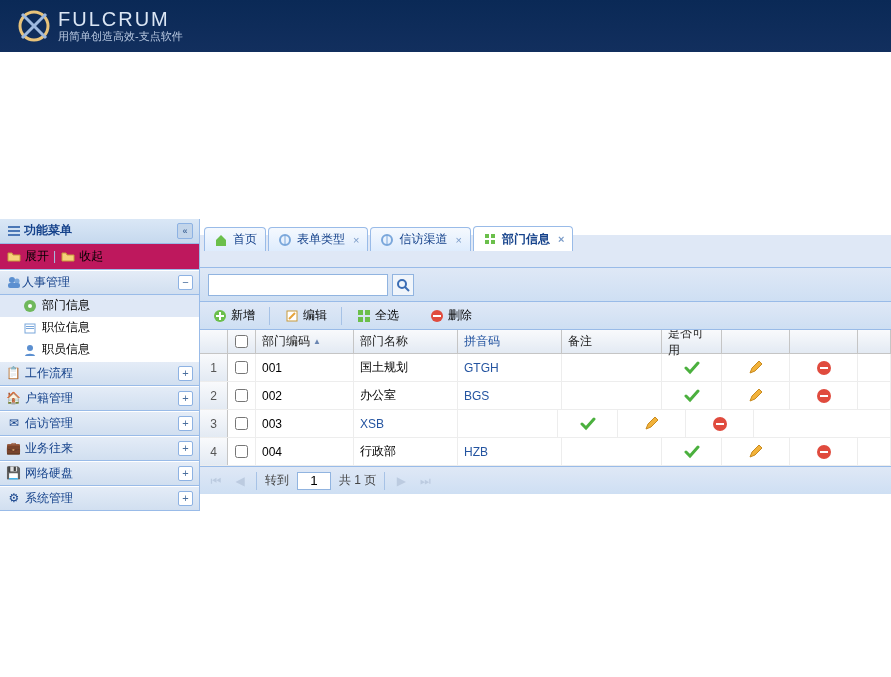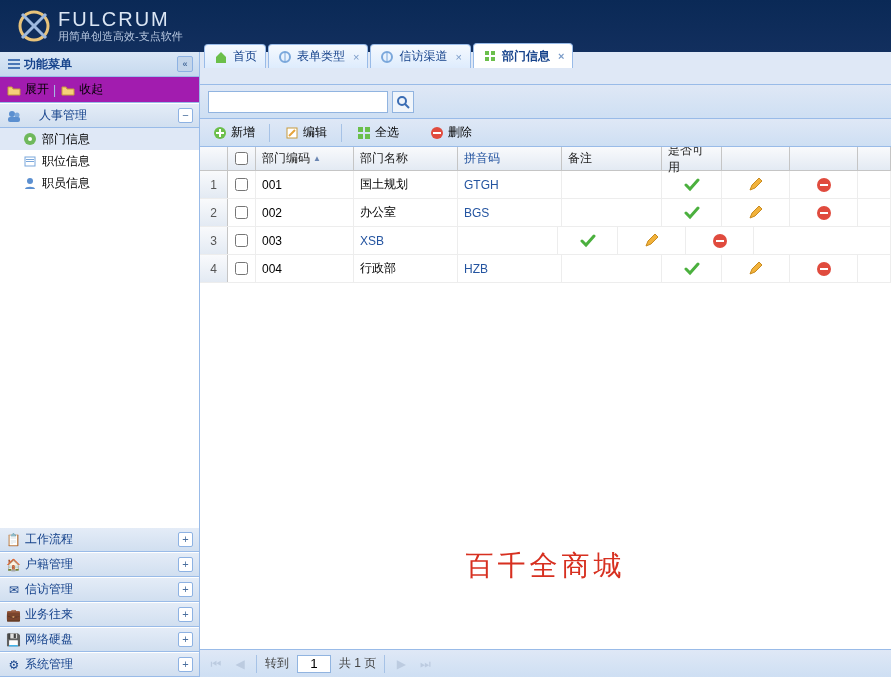--- a/index.html
+++ b/index.html
@@ -6,30 +6,30 @@
 body { font-family: "Microsoft YaHei", Arial, sans-serif; font-size: 12px; background: #fff; overflow: hidden; }
 .app { width: 891px; height: 677px; display: flex; flex-direction: column; }
 
 
 .header { height: 52px; background: linear-gradient(#0a2956, #122f5e); display: flex; align-items: center; padding-left: 16px; color: #e8eef7; }
 .logo-wrap { display: flex; align-items: center; gap: 6px; }
 .logo-text { font-size: 20px; letter-spacing: 2px; font-weight: normal; color: #dbe6f4; }
 .logo-sub { font-size: 11px; color: #b8c8e0; margin-top: -2px; }
 
 
-.main { flex: 1; display: flex; min-height: 0; }
+.main { flex: 1; display: flex; min-height: 0; align-items: center; }
 .sidebar { width: 200px; border-right: 1px solid #99bbe8; display: flex; flex-direction: column; background: #dfe8f6; }
 .content { flex: 1; display: flex; flex-direction: column; min-width: 0; }
 
 
 .panel-head { height: 25px; background: linear-gradient(#dae7f6,#c6d9ee); border-bottom: 1px solid #99bbe8; display: flex; align-items: center; padding: 0 6px; color: #15428b; font-weight: bold; }
 .panel-head .collapse { margin-left: auto; width: 16px; height: 16px; background: #c3d5ea; border: 1px solid #8db2e3; border-radius: 2px; display: flex; align-items: center; justify-content: center; font-size: 9px; color: #4b6f9e; cursor: pointer; }
 
 
-.expand-bar { height: 26px; background: #a21caf; border-bottom: 1px solid #99bbe8; display: flex; align-items: center; padding: 0 6px; gap: 4px; }
+.expand-bar { height: 26px; background: #be185d; border-bottom: 1px solid #99bbe8; display: flex; align-items: center; padding: 0 6px; gap: 4px; }
 .exp-btn { display: flex; align-items: center; gap: 3px; cursor: pointer; }
 .icon-box { width: 16px; height: 16px; display: inline-flex; align-items: center; justify-content: center; }
 
 
 .accordion { flex: 1; display: flex; flex-direction: column; min-height: 0; }
 .acc-item-head { height: 25px; background: linear-gradient(#e4ecf7,#d1dff0); border-top: 1px solid #fff; border-bottom: 1px solid #99bbe8; display: flex; align-items: center; padding: 0 6px; cursor: pointer; color: #15428b; }
 .acc-item-head .plus { margin-left: auto; width: 15px; height: 15px; border: 1px solid #8db2e3; background: #fff; border-radius: 2px; display: flex; align-items: center; justify-content: center; font-size: 11px; color: #4b6f9e; line-height: 1; }
 .acc-body { flex: 1; background: #fff; overflow: auto; }
 .tree-node { display: flex; align-items: center; height: 22px; padding-left: 22px; cursor: pointer; gap: 4px; }
 .tree-node.selected { background: #dfe8f6; }
@@ -138,21 +138,21 @@
 
       <div class="accordion">
         <div class="acc-item-head">
           <span class="icon-box">
             <svg width="14" height="14">
                 <circle cx="5" cy="5" r="3" fill="#5b8fd0"></circle>
                 <circle cx="10" cy="6" r="2.5" fill="#7aa7db"></circle>
                 <rect x="1" y="8" width="12" height="5" rx="2" fill="#5b8fd0"></rect>
               </svg>
           </span>
-          <span style="margin-left:17px">人事管理</span>
+          <span style="margin-left:0">人事管理</span>
           <span class="plus">−</span>
         </div>
         <div class="acc-body" id="tree-body">
             <div class="tree-node selected">
               <span class="icon-box">
                 <svg width="14" height="14">
                   <circle cx="7" cy="7" r="6" fill="#6fb85c"></circle>
                   <circle cx="7" cy="7" r="2" fill="#fff"></circle>
                 </svg>
               </span>

